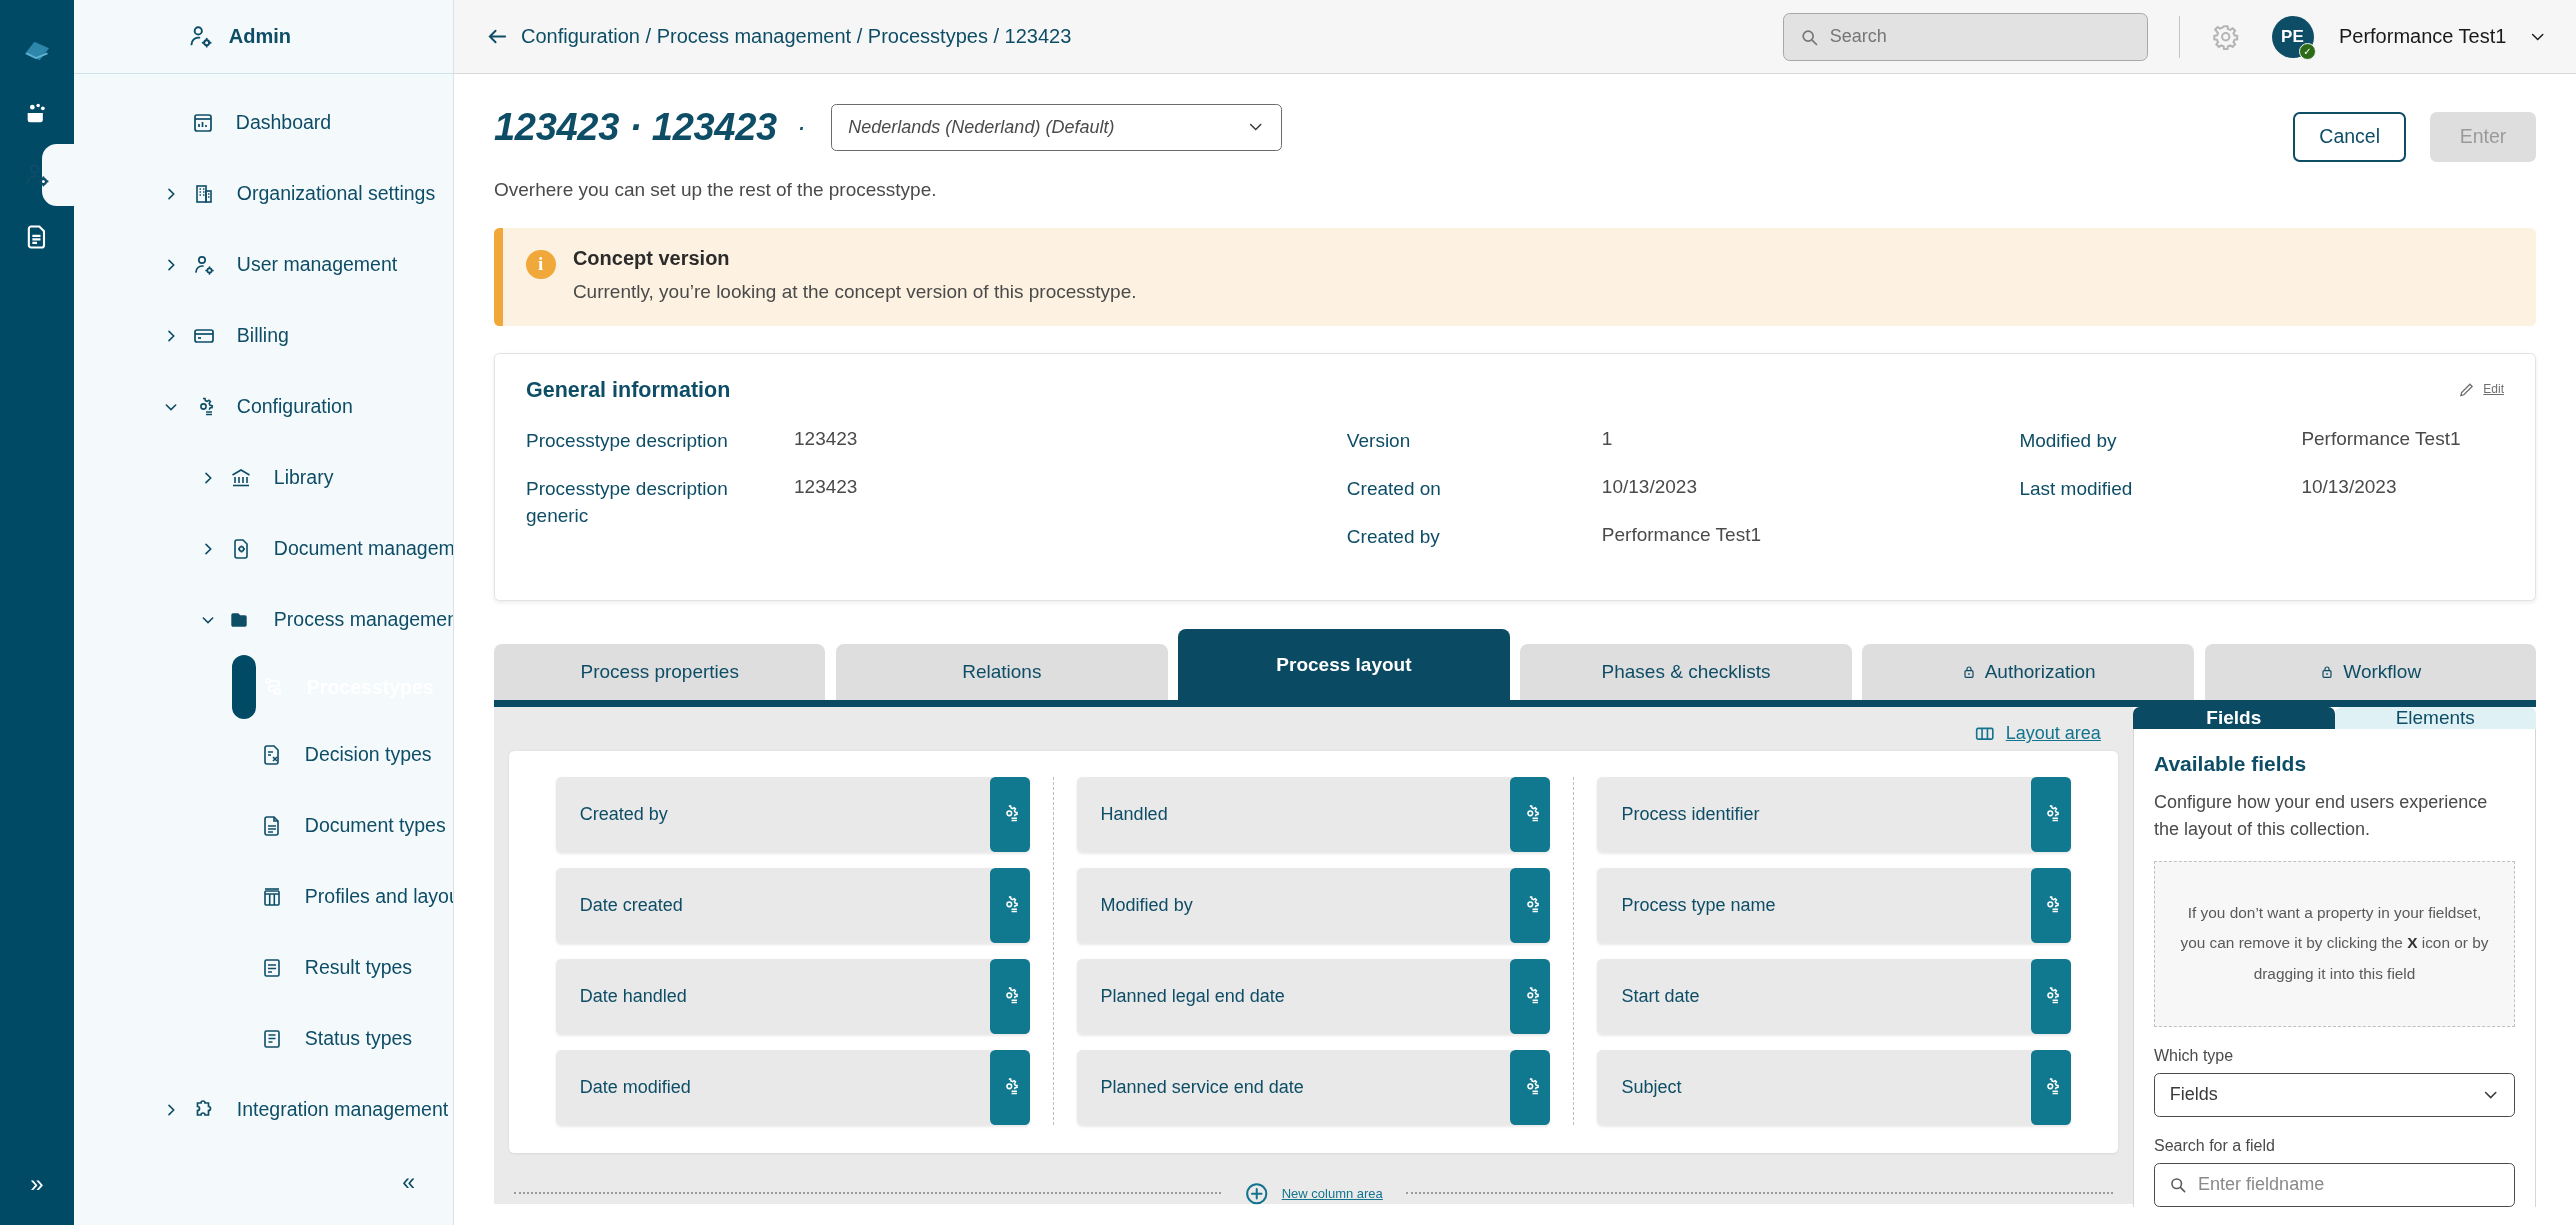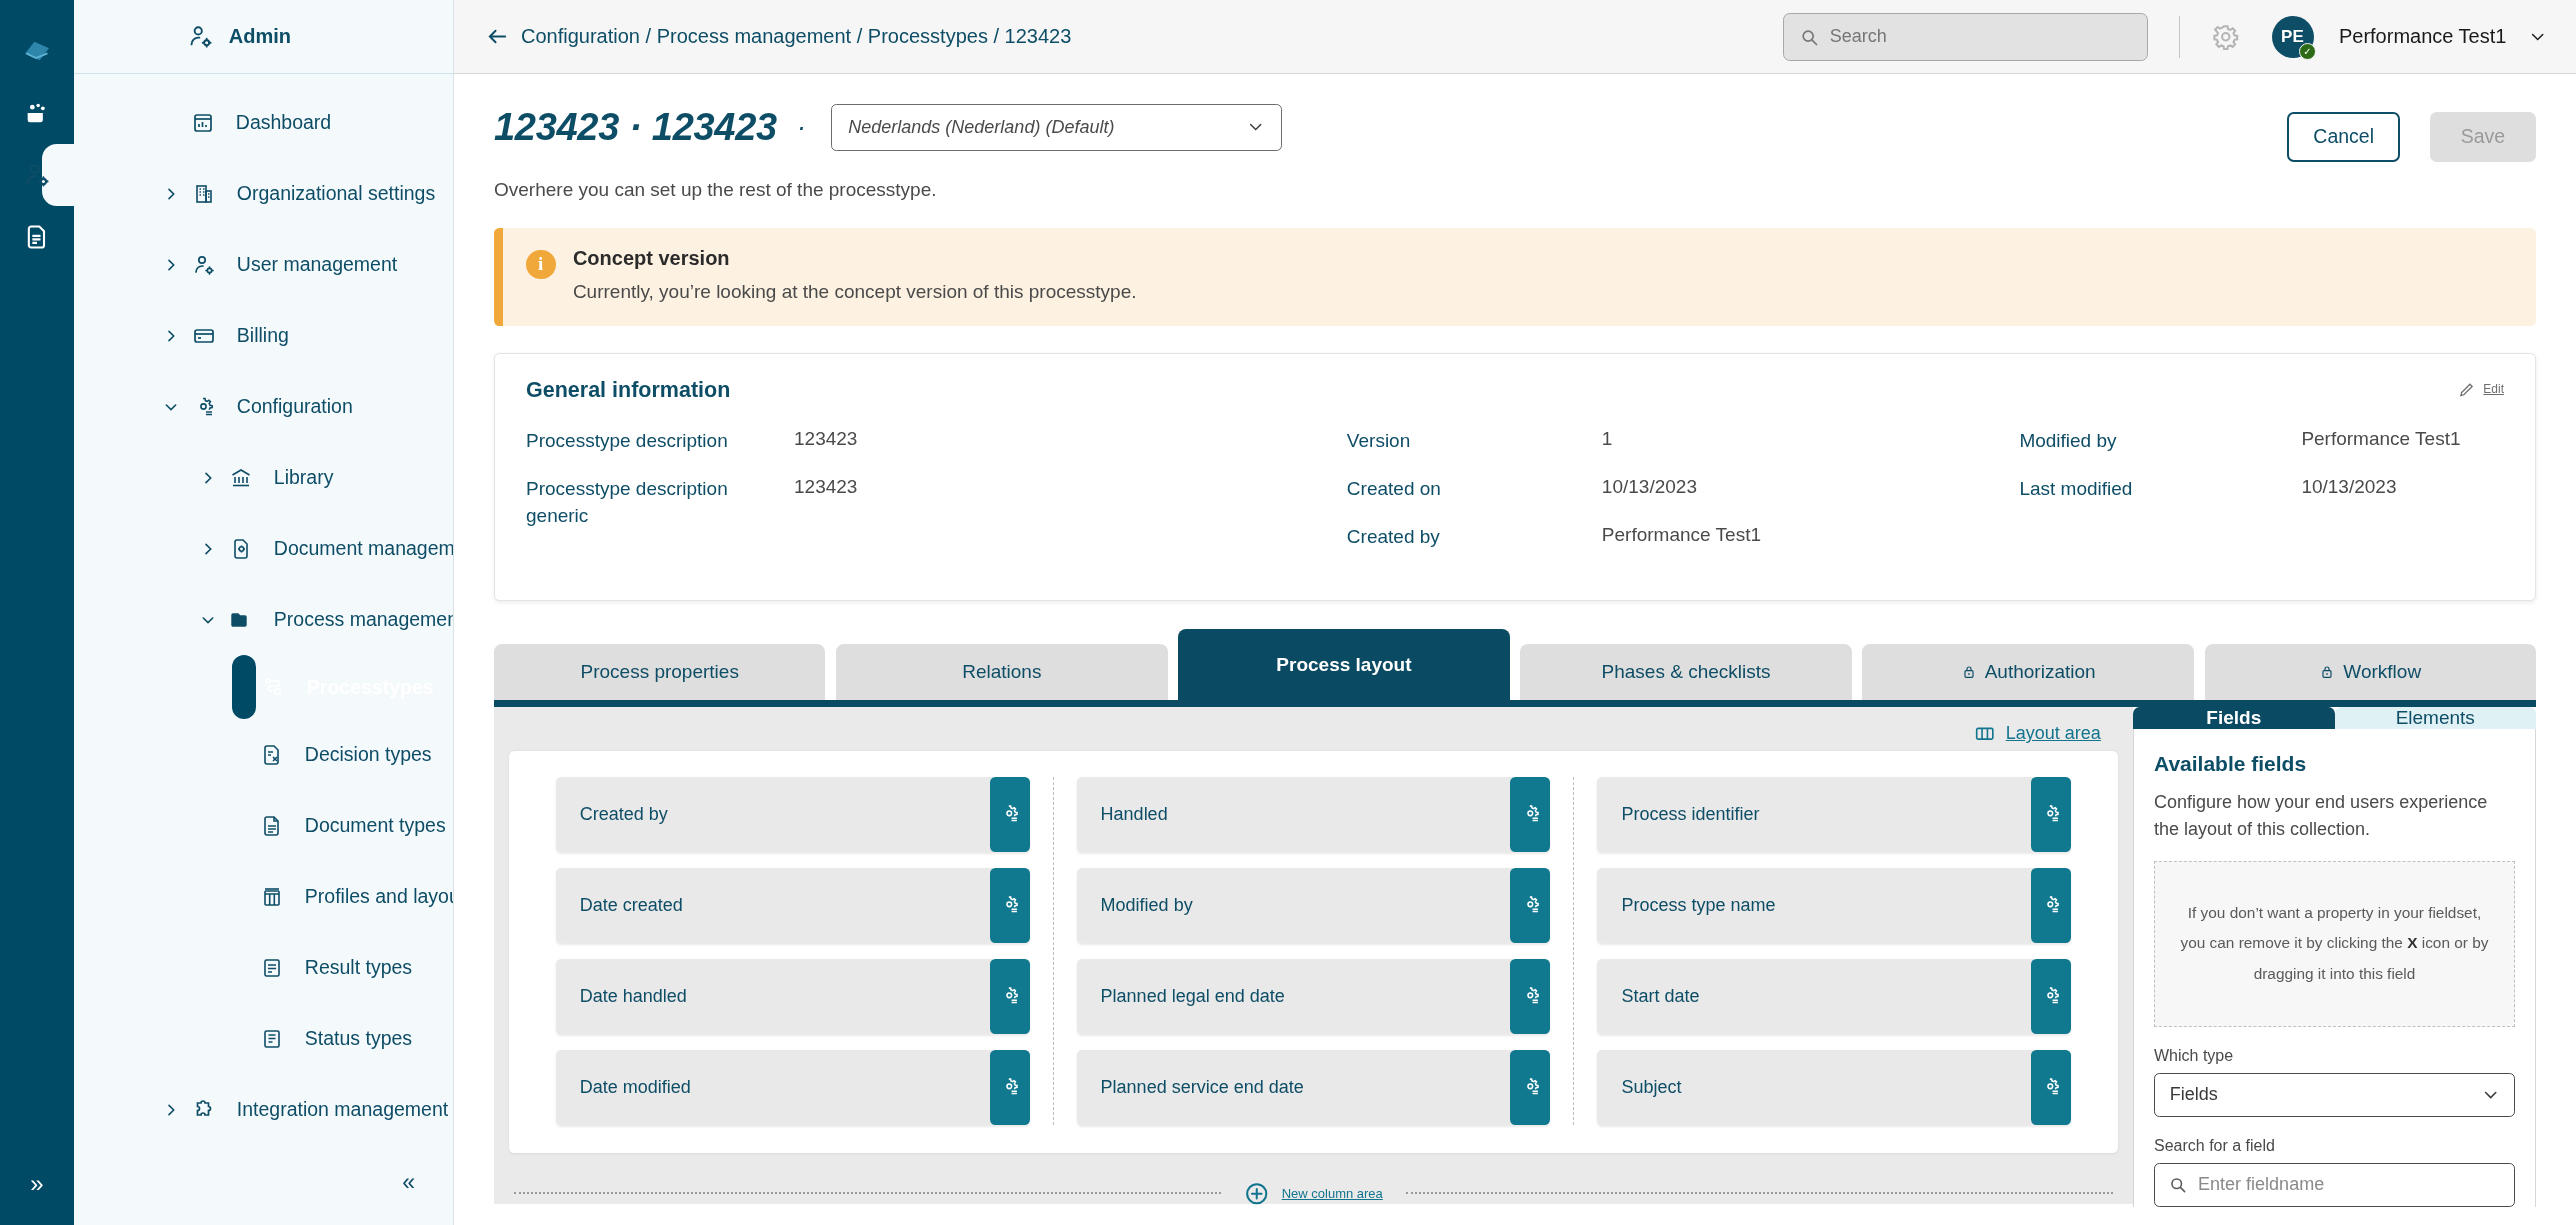--- a/index.html
+++ b/index.html
@@ -103,21 +103,21 @@
   .title-row { display: flex; align-items: center; gap: 0; font-style: italic; }
   .page-title { font-size: 38px; font-weight: 700; color: #0E4D66; letter-spacing: -0.3px; white-space: nowrap; }
   .title-dot { font-size: 27px; color: #0E4D66; margin: 0 20px; }
   .lang-select {
     width: 451px; height: 47px; border: 0.7px solid #6b6b6b; border-radius: 5.4px;
     background: #fff; display: flex; align-items: center; justify-content: space-between;
     padding: 0 17.4px 0 16px; margin-left: 5.4px;
   }
   .lang-select span { font-size: 18px; color: #4a4a4a; }
   .page-head-spacer { flex: 1; }
-  .head-actions { display: flex; gap: 30px; padding-top: 8px; }
+  .head-actions { display: flex; gap: 24px; padding-top: 8px; }
   .btn {
     height: 50px; min-width: 106px; border-radius: 6.7px; font-size: 19.5px;
     display: flex; align-items: center; justify-content: center; padding: 0 24px; cursor: pointer;
   }
   .btn-cancel { border: 2px solid #0E4D66; color: #0E4D66; background: #fff; }
   .btn-save { background: #DEDEDE; color: #9a9a9a; border: none; }
   .subtitle { font-size: 19px; color: #4a4a4a; padding: 17.4px 8px 0 8px; }
 
   
   .banner {
@@ -549,21 +549,21 @@
             <span class="ico">
               <svg width="17.4" height="17.4" viewBox="0 0 24 24" fill="none" stroke="#3a3a3a" stroke-width="2" stroke-linecap="round">
                   <path d="M5 9l7 7 7-7"></path>
                 </svg>
             </span>
           </div>
         </div>
         <div class="page-head-spacer"></div>
         <div class="head-actions">
           <div class="btn btn-cancel">Cancel</div>
-          <div class="btn btn-save">Save</div>
+          <div class="btn btn-save">Enter</div>
         </div>
       </div>
 
       <div class="subtitle">Overhere you can set up the rest of the processtype.</div>
 
       <div class="banner">
         <div class="banner-icon">i</div>
         <div>
           <div class="banner-title">Concept version</div>
           <div class="banner-text">Currently, you’re looking at the concept version of this processtype.</div>

